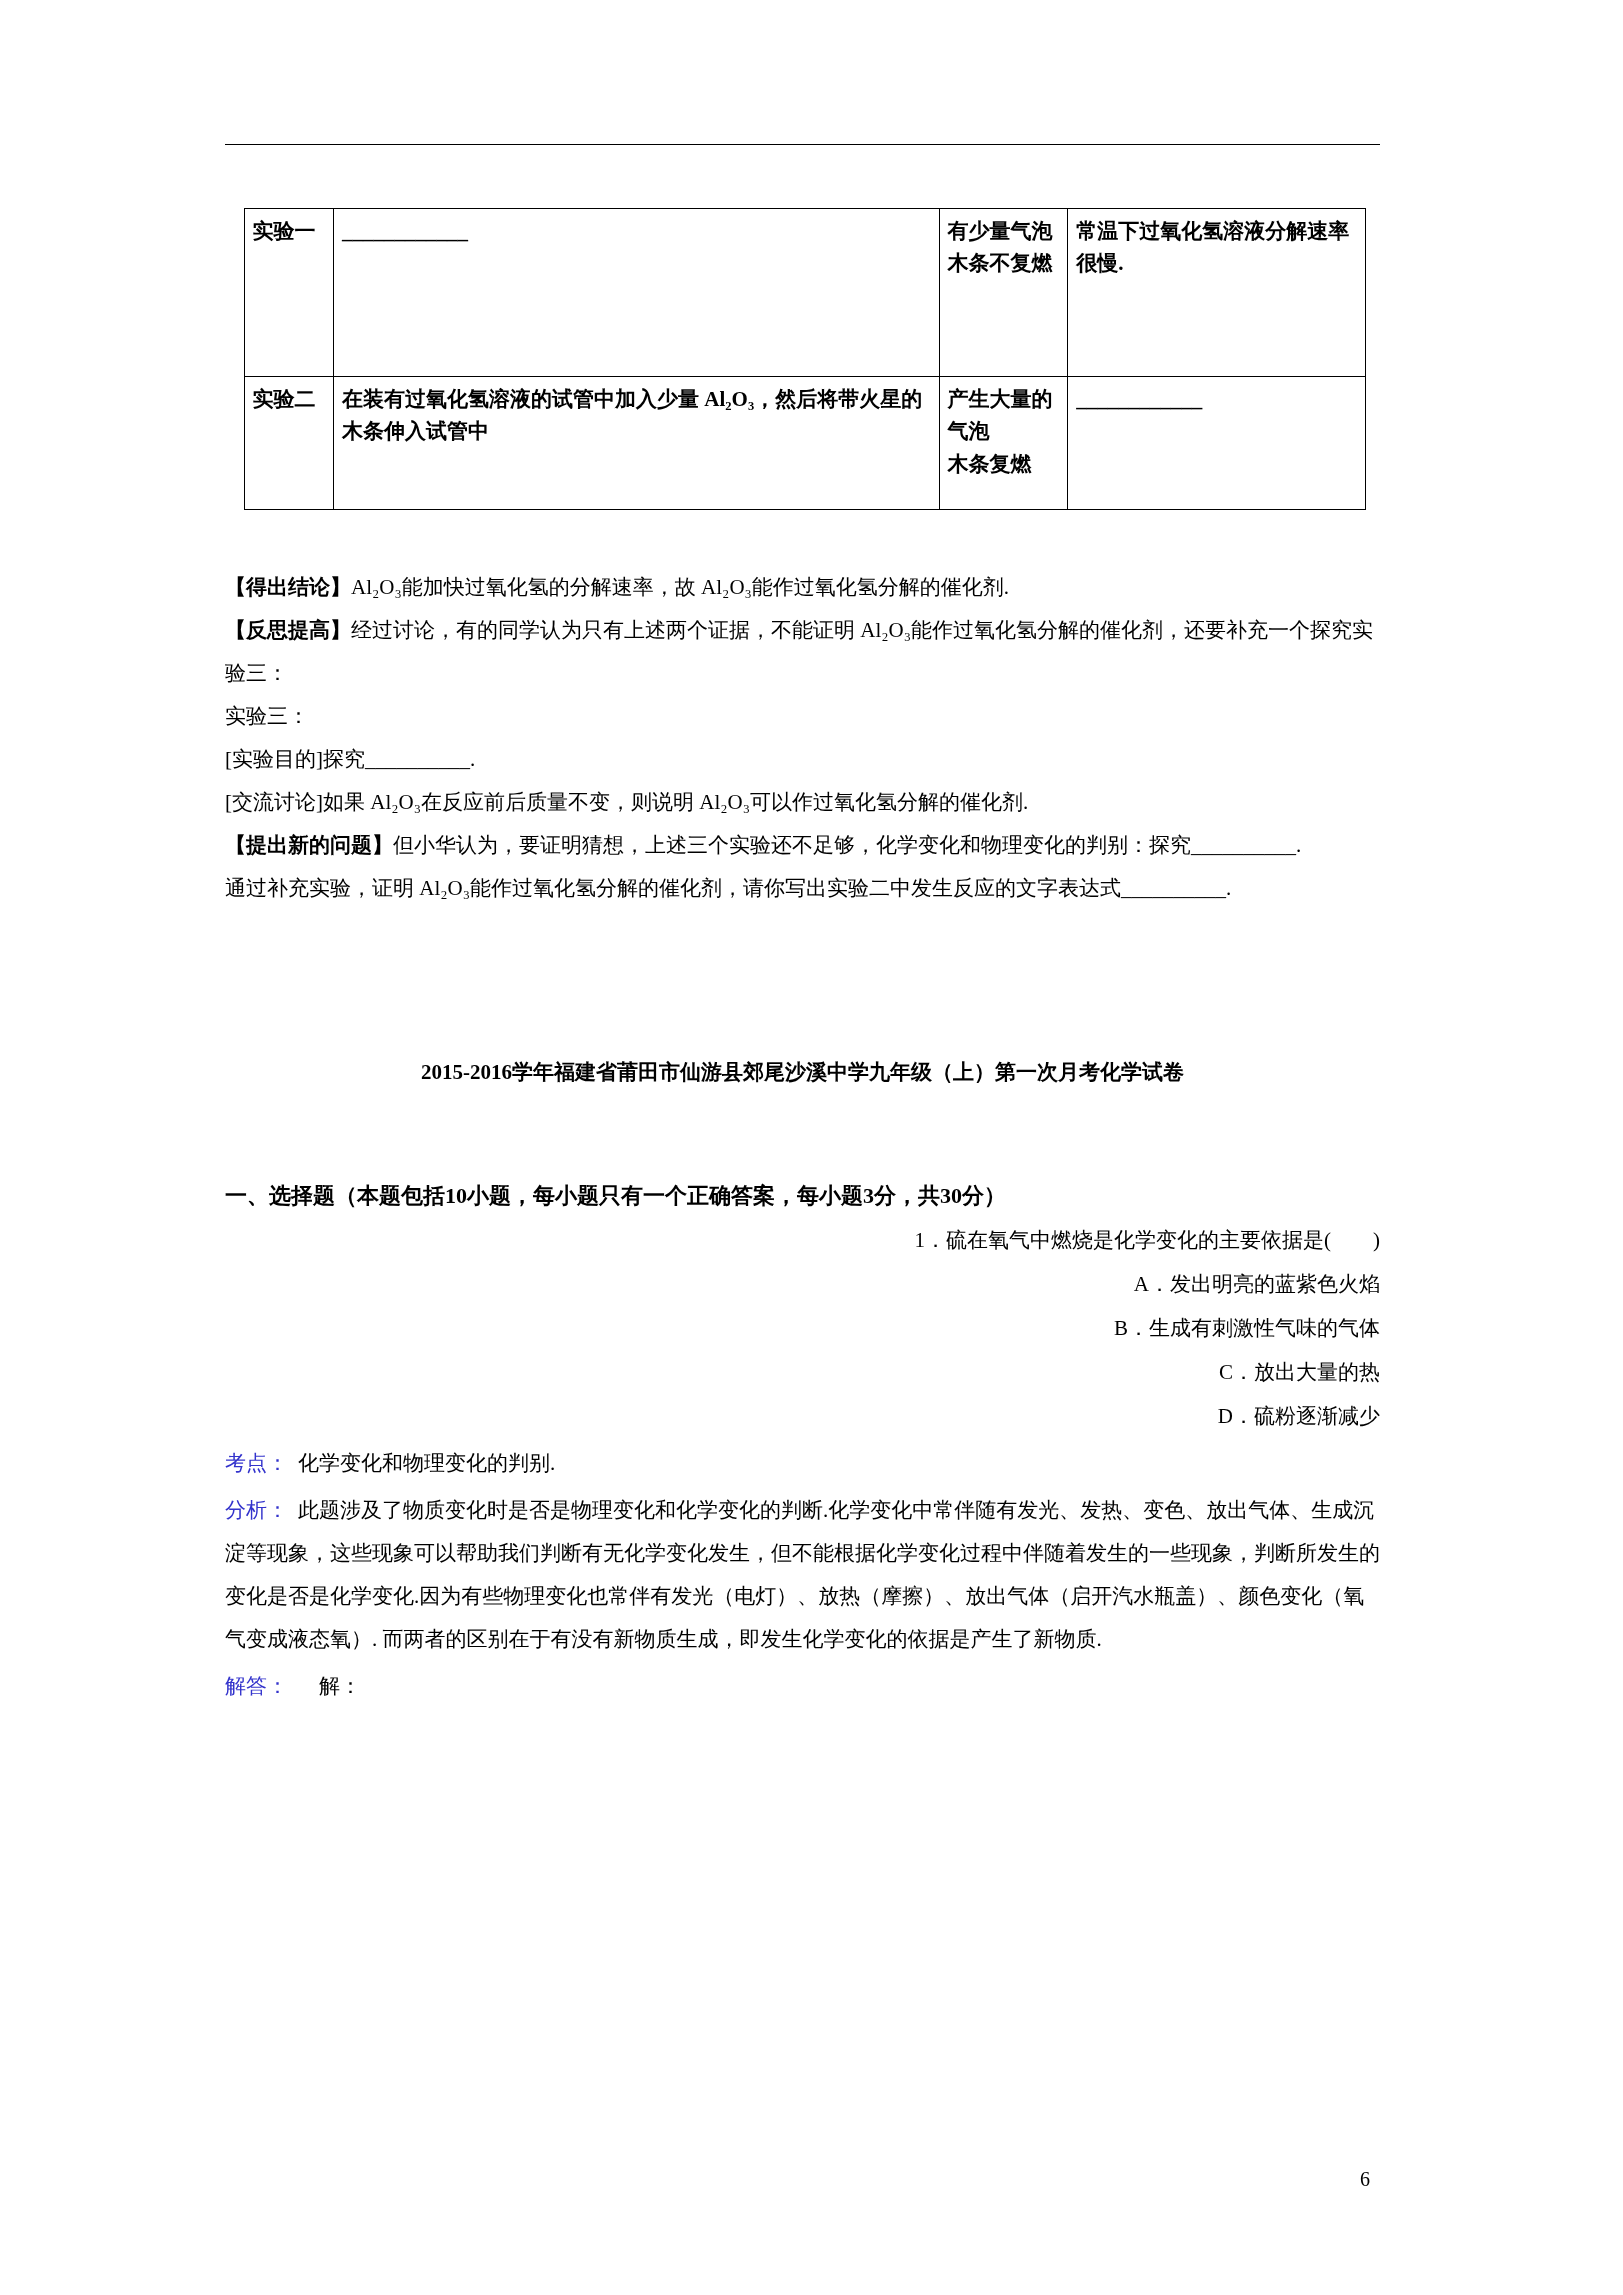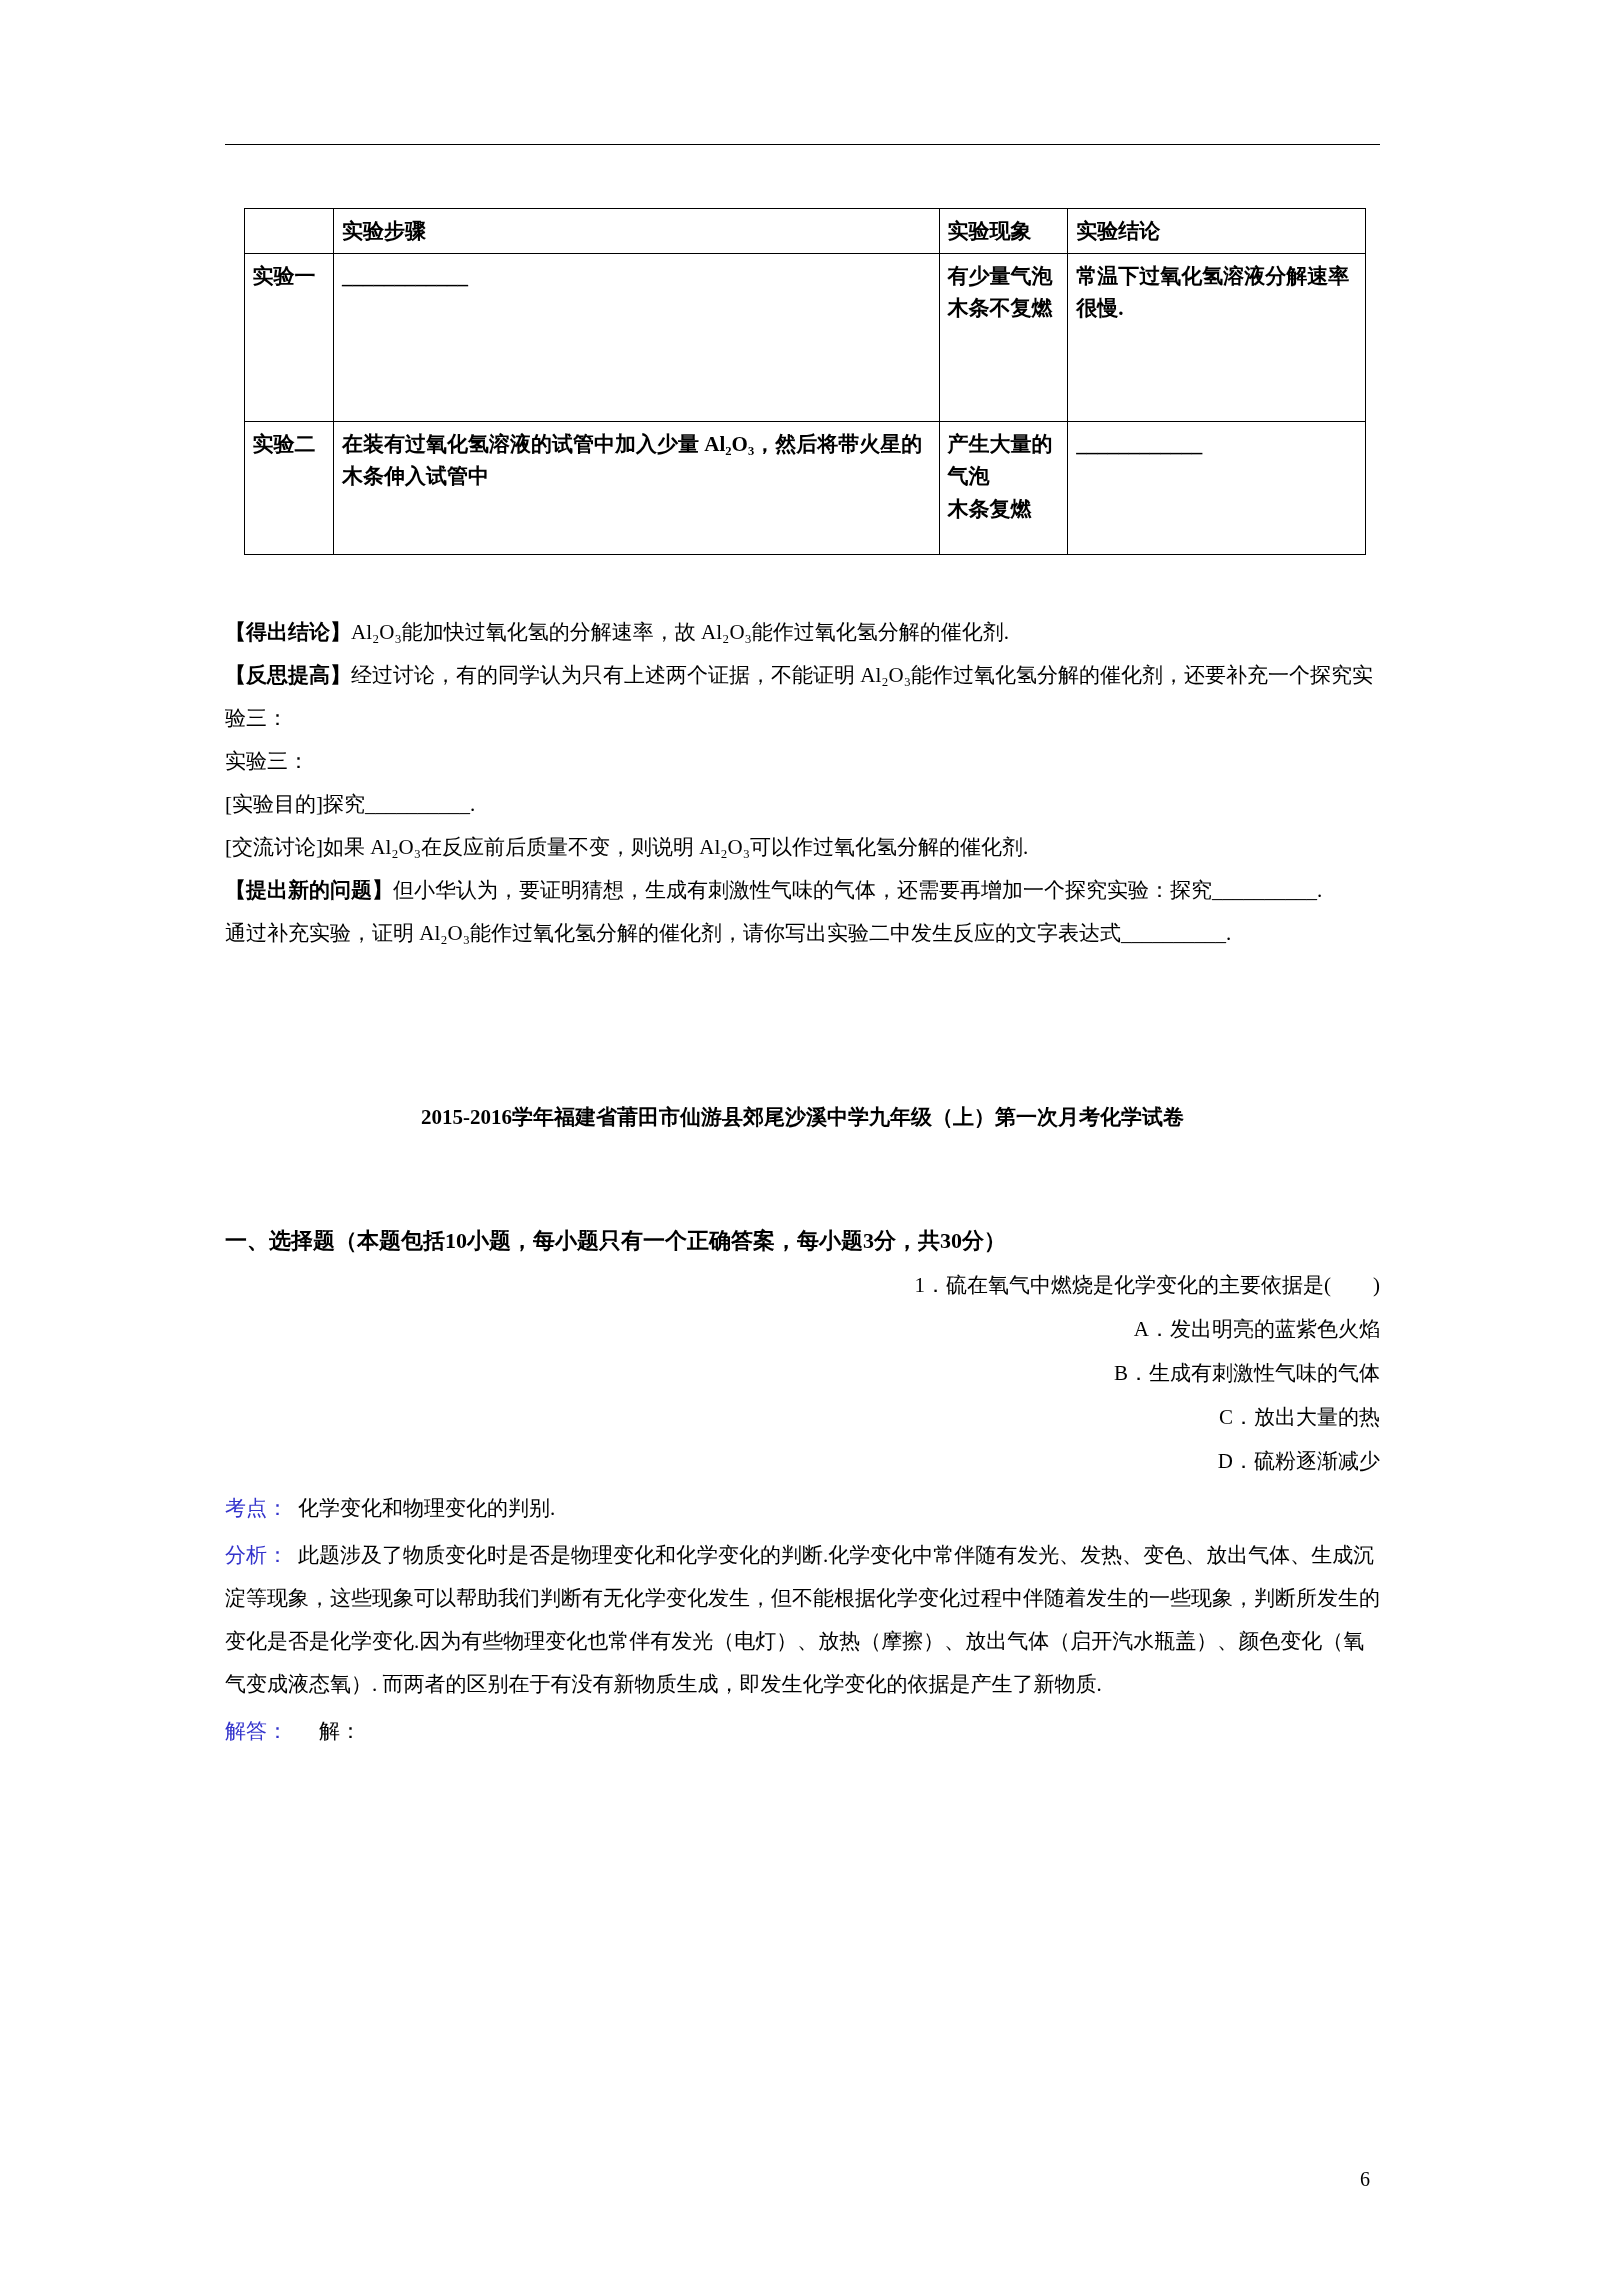--- a/index.html
+++ b/index.html
@@ -75,26 +75,20 @@
   <div class="top-rule"></div>
 
   <table class="exp">
     <colgroup>
       <col style="width:8%">
       <col style="width:54%">
       <col style="width:11.5%">
       <col style="width:26.5%">
     </colgroup>
     <tbody>
-        <tr class="head">
-      <th></th>
-      <th>实验步骤</th>
-      <th>实验现象</th>
-      <th>实验结论</th>
-    </tr>
     <tr class="row1">
       <th>实验一</th>
       <td class="steps blank-steps">____________</td>
       <td class="phen">有少量气泡
 木条不复燃</td>
       <td class="concl">常温下过氧化氢溶液分解速率很慢.</td>
     </tr>
     <tr class="row2">
       <th>实验二</th>
       <td class="steps">在装有过氧化氢溶液的试管中加入少量 Al₂O₃，然后将带火星的木条伸入试管中</td>
@@ -104,21 +98,21 @@
     </tr>
   </tbody>
     </table>
 
   <div class="paras">
     <p><span class="lead">【得出结论】</span><span>Al₂O₃能加快过氧化氢的分解速率，故 Al₂O₃能作过氧化氢分解的催化剂.</span></p>
     <p><span class="lead">【反思提高】</span><span>经过讨论，有的同学认为只有上述两个证据，不能证明 Al₂O₃能作过氧化氢分解的催化剂，还要补充一个探究实验三：</span></p>
     <p><span class="lead"></span><span>实验三：</span></p>
     <p><span class="lead"></span><span>[实验目的]探究__________.</span></p>
     <p><span class="lead"></span><span>[交流讨论]如果 Al₂O₃在反应前后质量不变，则说明 Al₂O₃可以作过氧化氢分解的催化剂.</span></p>
-    <p><span class="lead">【提出新的问题】</span><span>但小华认为，要证明猜想，生成有刺激性气味的气体，还需要再增加一个探究实验：探究__________.</span></p>
+    <p><span class="lead">【提出新的问题】</span><span>但小华认为，要证明猜想，上述三个实验还不足够，化学变化和物理变化的判别：探究__________.</span></p>
     <p><span class="lead"></span><span>通过补充实验，证明 Al₂O₃能作过氧化氢分解的催化剂，请你写出实验二中发生反应的文字表达式__________.</span></p>
   </div>
 
   <h1 class="doc-title">2015-2016学年福建省莆田市仙游县郊尾沙溪中学九年级（上）第一次月考化学试卷</h1>
 
   <div class="section-heading">一、选择题（本题包括10小题，每小题只有一个正确答案，每小题3分，共30分）</div>
 
   <div class="qblock">
     <p>1．硫在氧气中燃烧是化学变化的主要依据是(　　)</p>
     <p>A．发出明亮的蓝紫色火焰</p>

